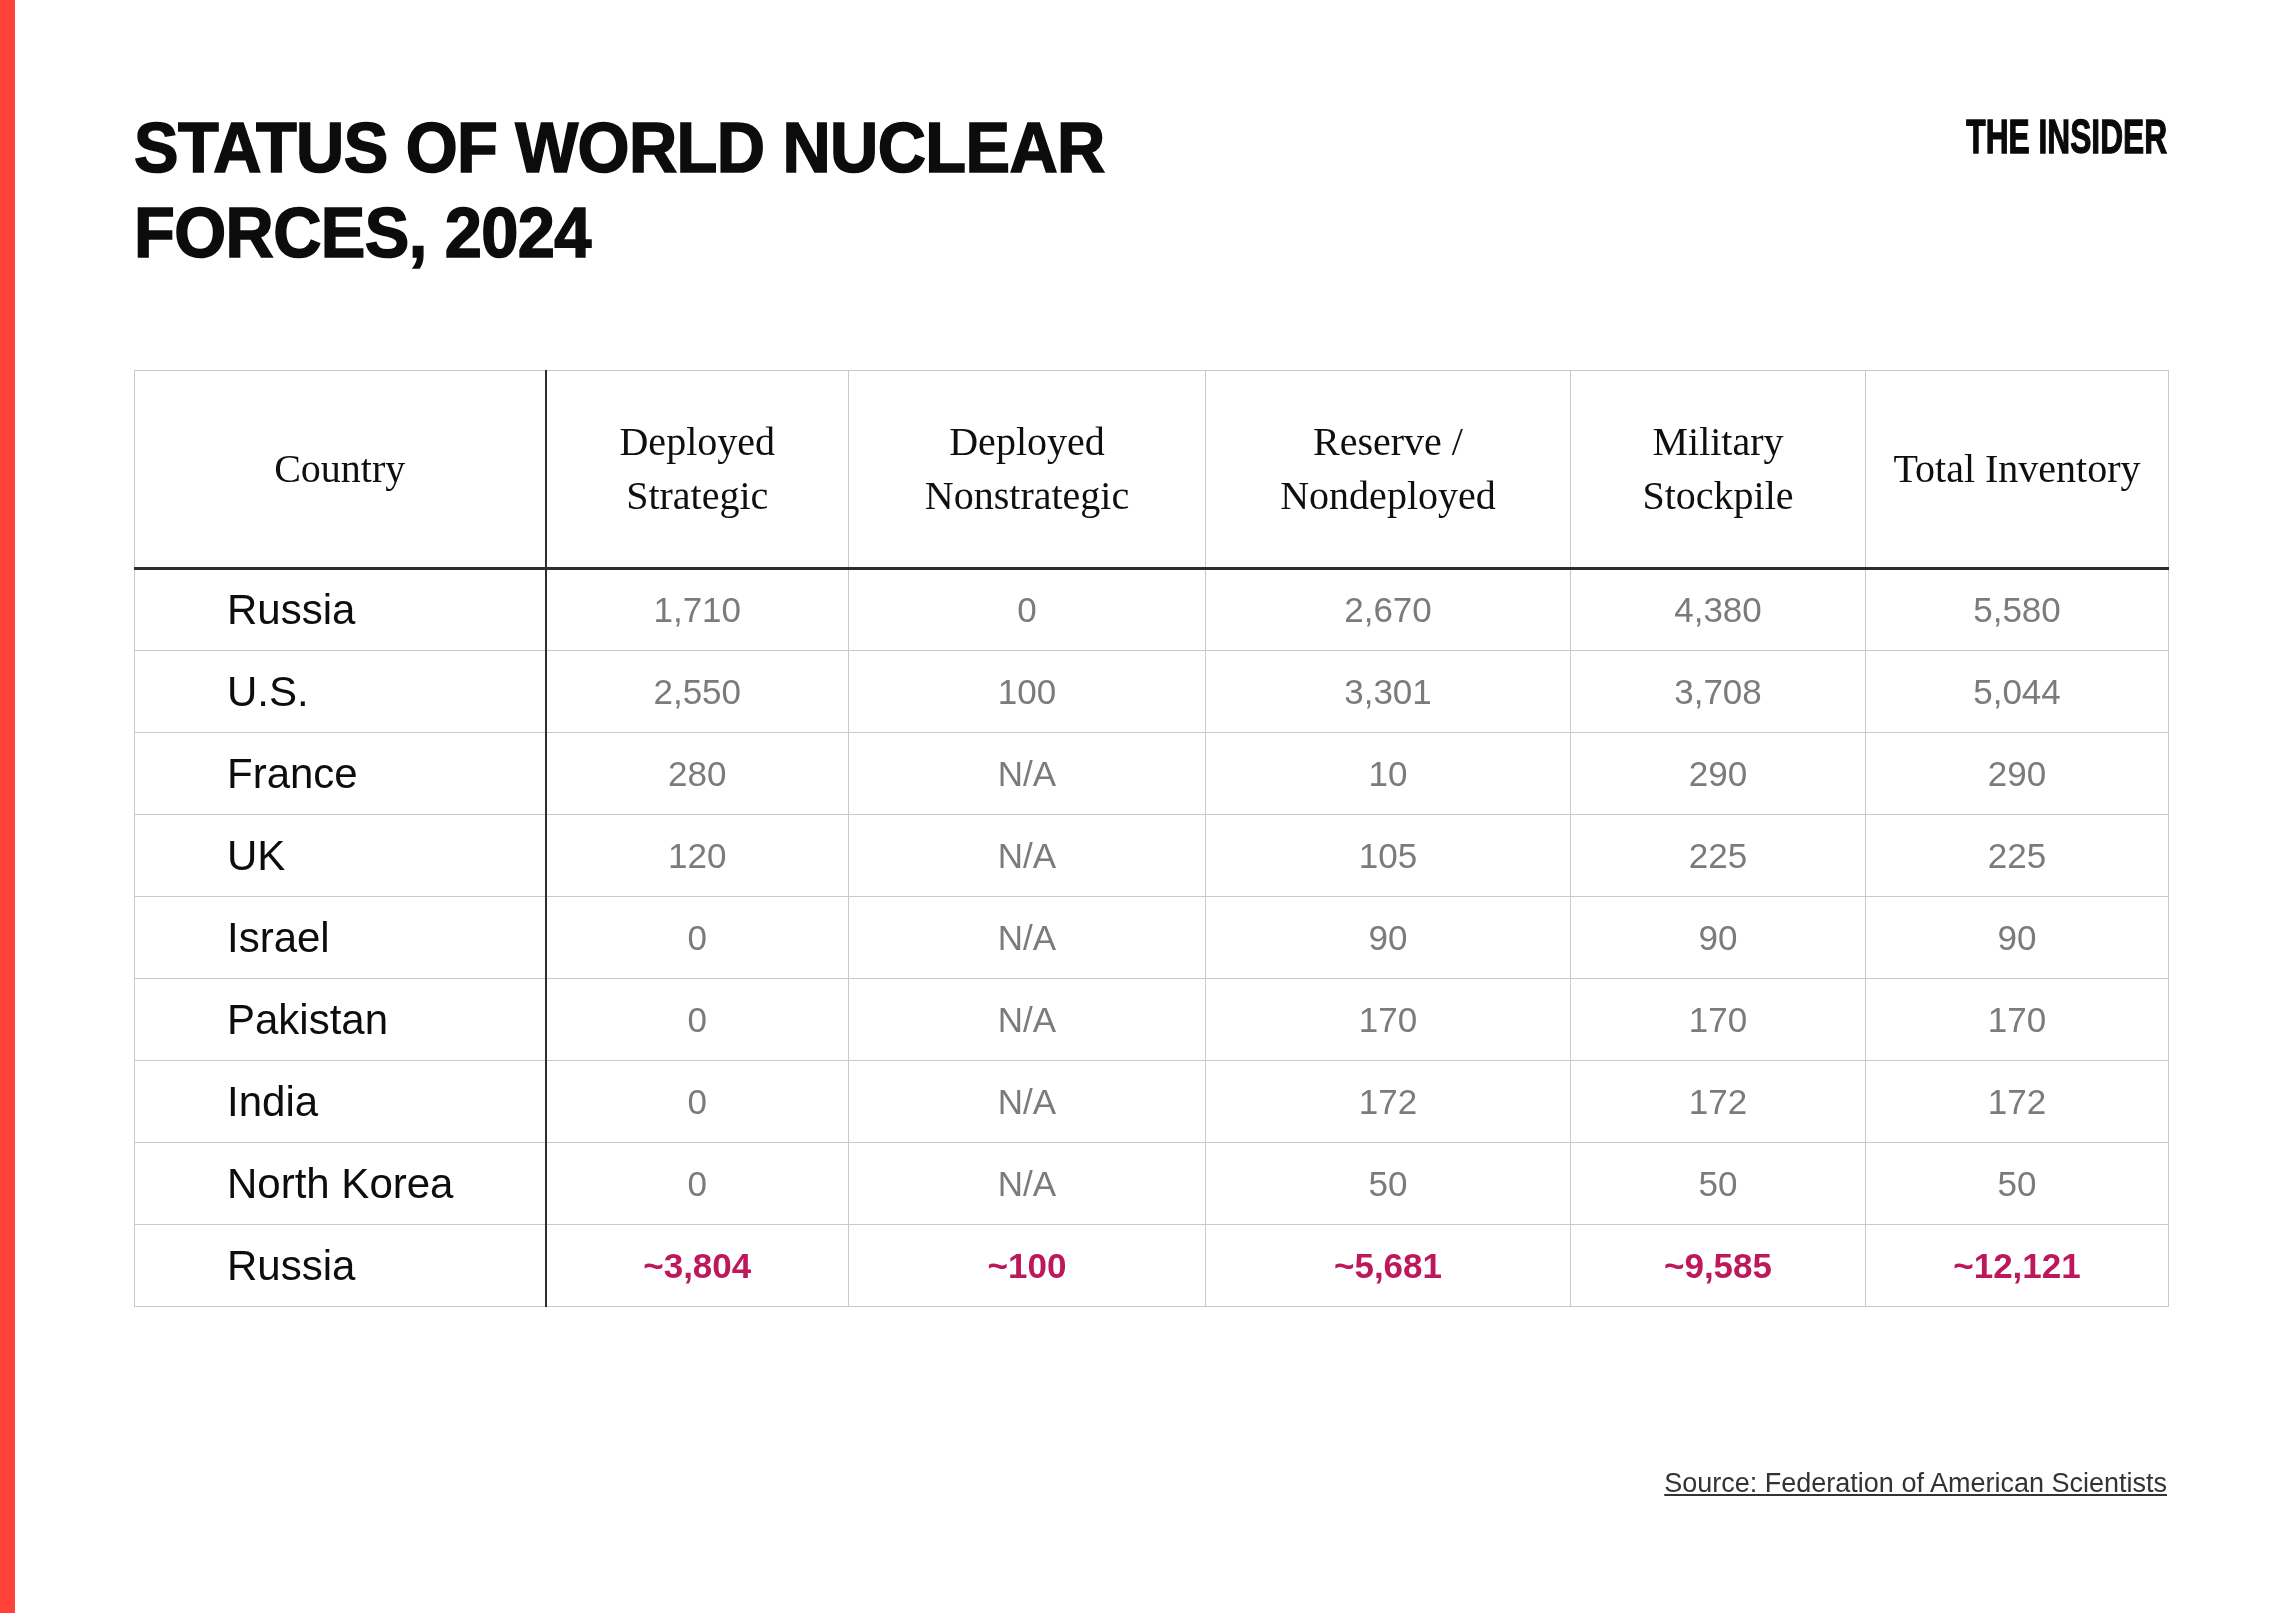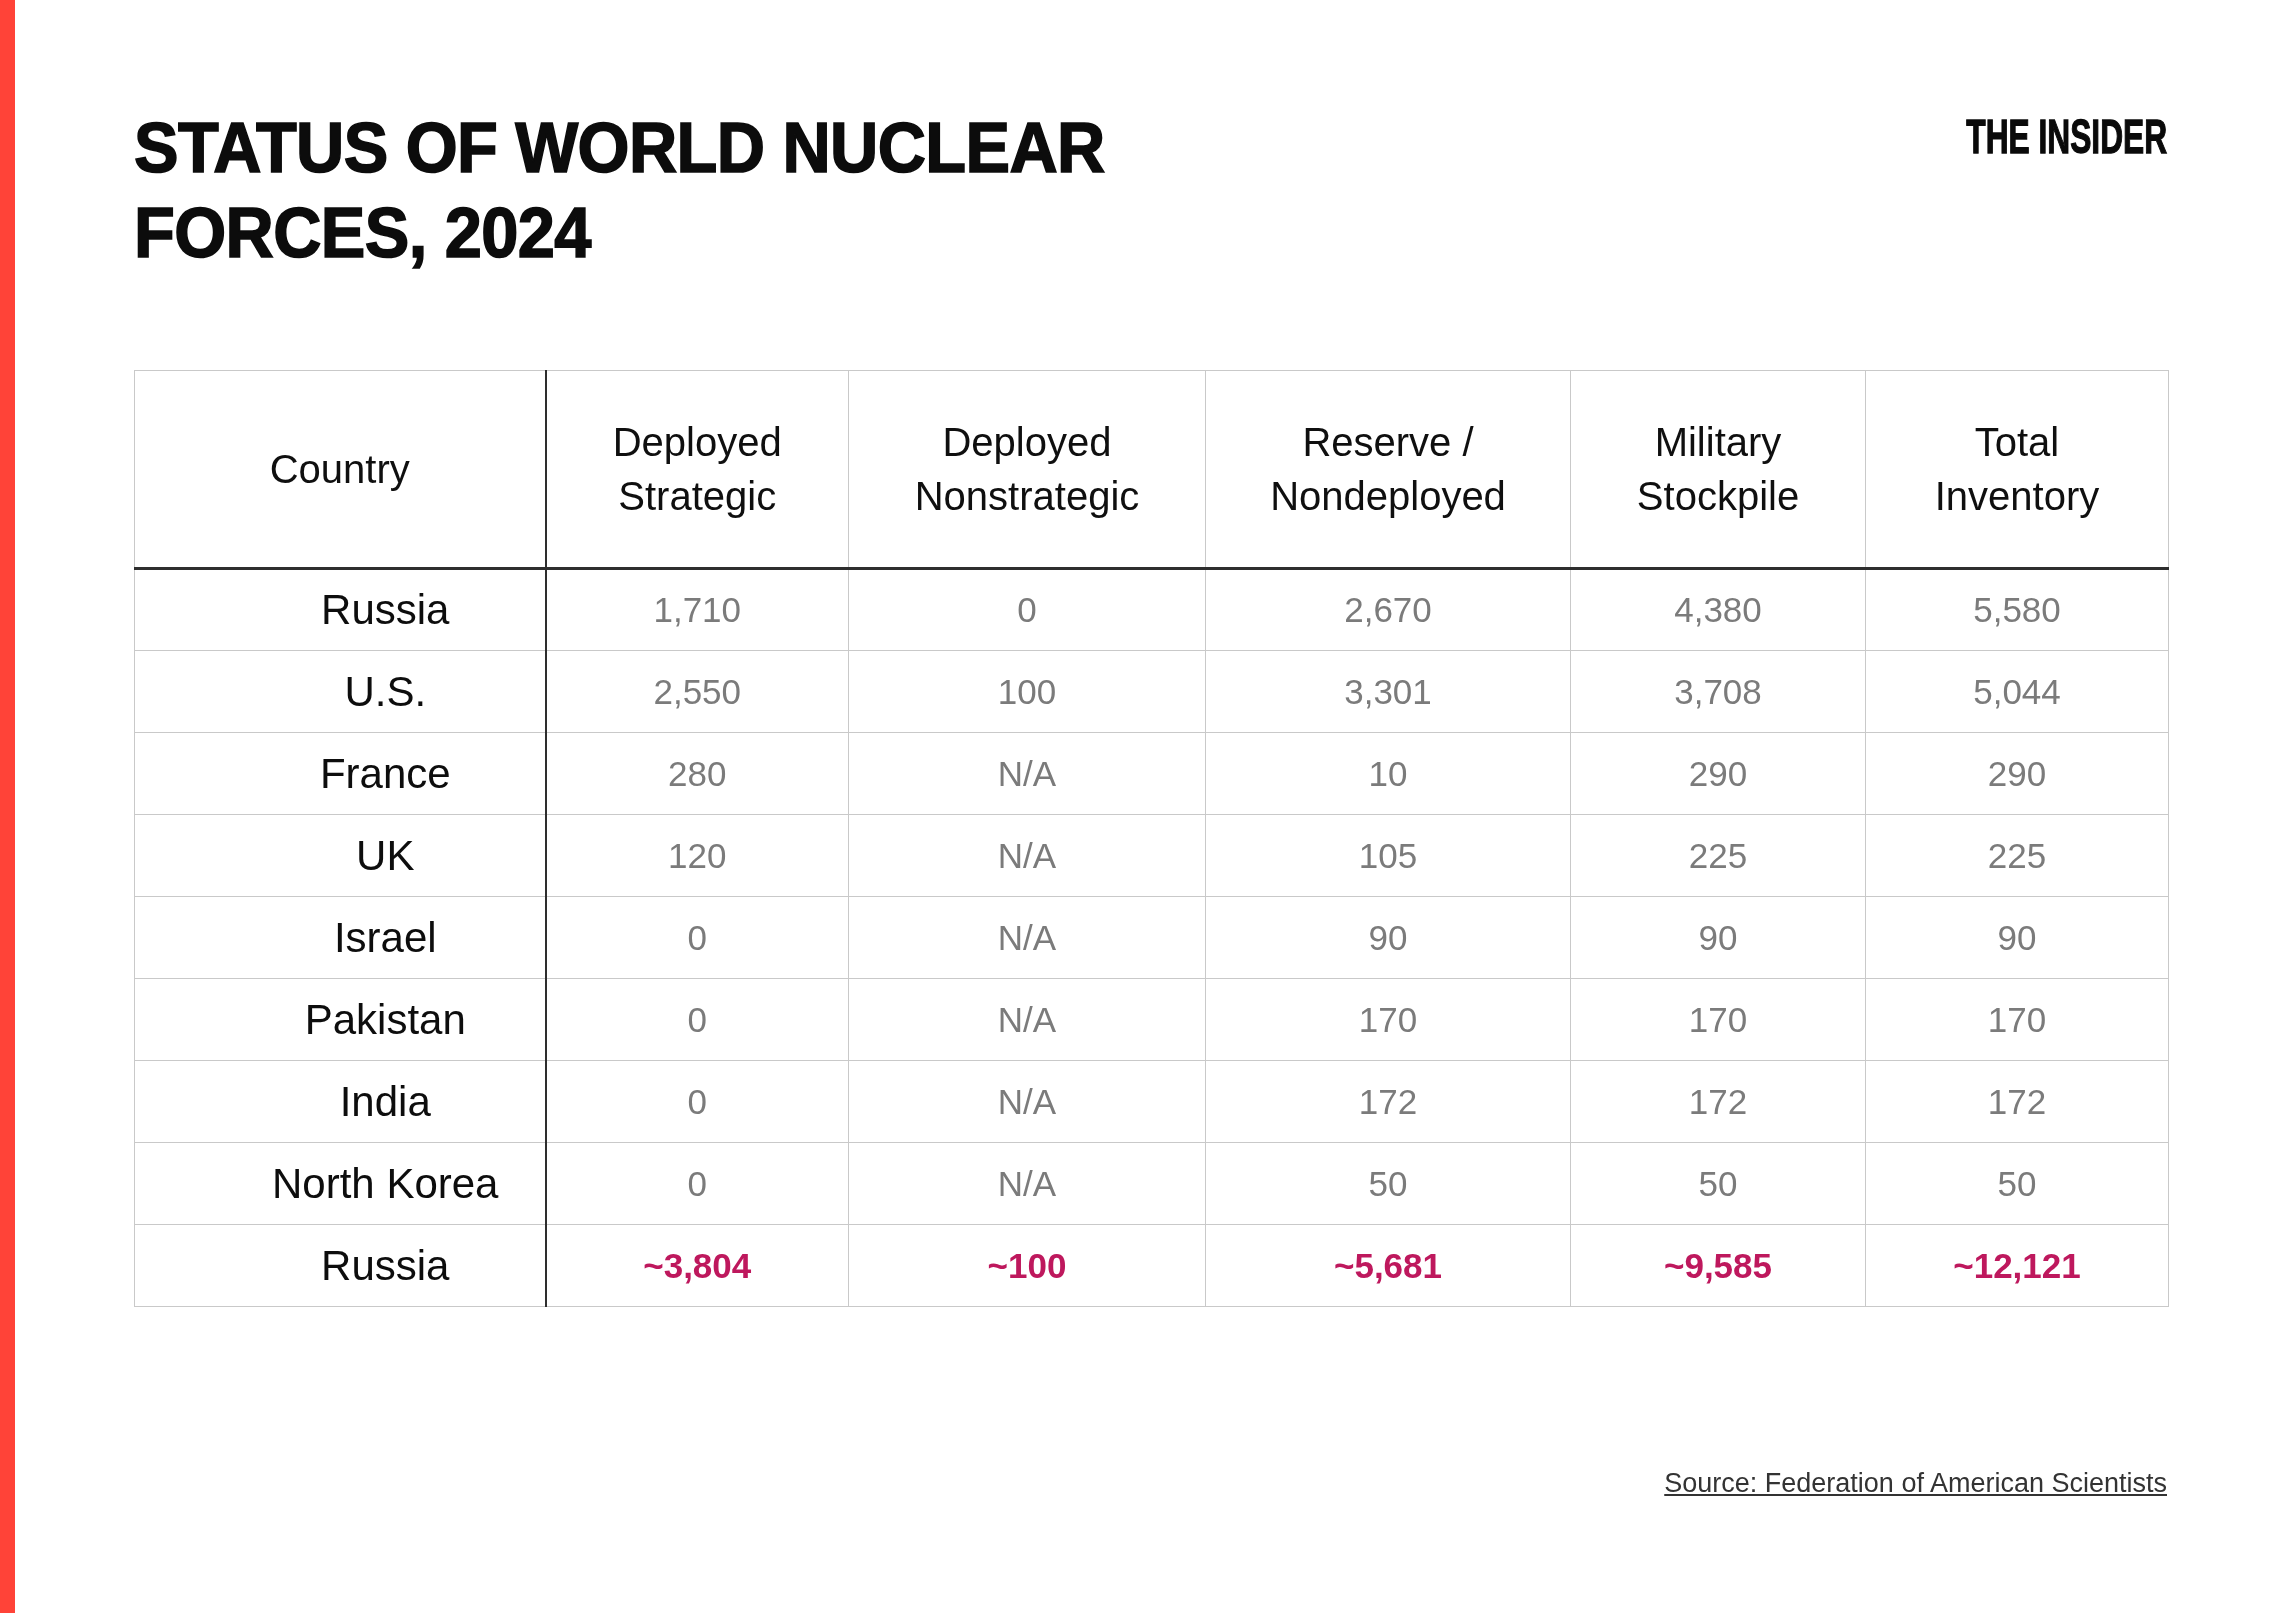--- a/index.html
+++ b/index.html
@@ -49,35 +49,35 @@
     border-collapse: collapse;
     table-layout: fixed;
     border: 1.3px solid #8f8f8f;
     background: #ffffff;
   }
   table.forces th, table.forces td {
     border: 0.6px solid #c9c9c9;
     vertical-align: middle;
     font-weight: 400;
   }
-  table.forces thead tr { height: 198px; }
+  table.forces thead tr { height: 198px; font-family: Liberation Serif, serif; }
   table.forces tbody tr { height: 82px; }
   table.forces thead th {
     border-bottom: 3.2px solid #2e2e2e;
     font-size: 40px;
     color: #0f0f0f;
     text-align: center;
     line-height: 1.35;
     padding: 0 25.5px;
   }
   table.forces tr > :first-child {
     border-right: 2.6px solid #2e2e2e;
   }
   td.country-cell {
-    text-align: center;
+    text-align: left;
     padding-left: 92px;
     font-size: 42px;
     color: #0d0d0d;
   }
   td.value-cell {
     text-align: center;
     font-size: 35px;
     color: #7b7b7b;
   }
   tr.total-row td.value-cell { color: #be185d; font-weight: bold; }

